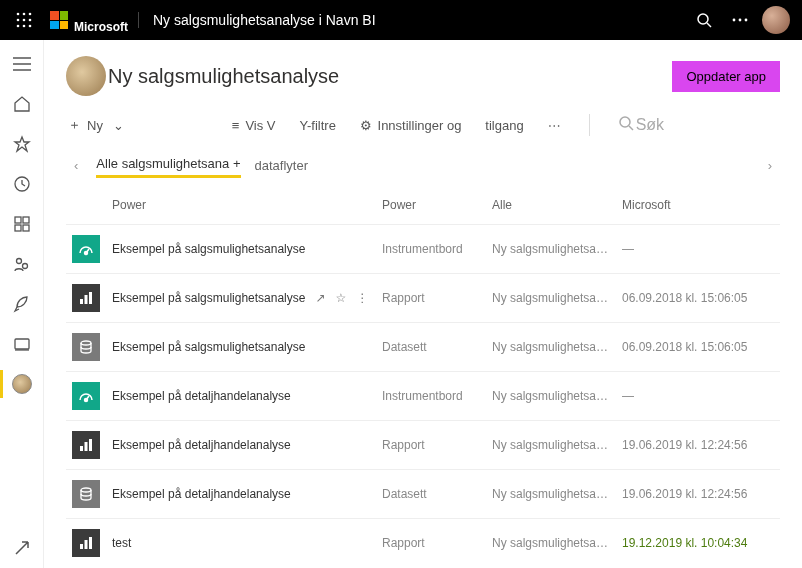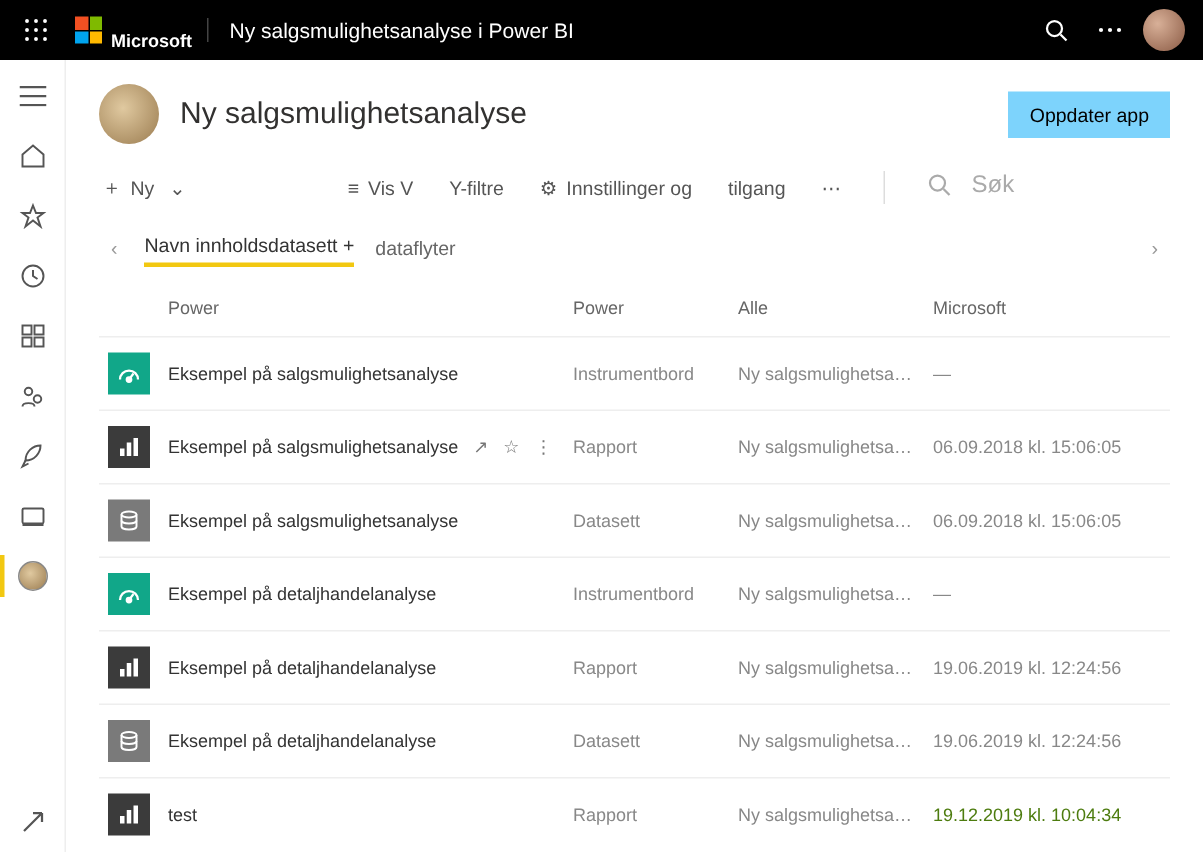--- a/index.html
+++ b/index.html
@@ -22,29 +22,29 @@
   
   .rail { width: 44px; background: #fff; border-right: 1px solid #eee; display: flex; flex-direction: column; align-items: center; padding-top: 4px; }
   .rail-item { width: 44px; height: 40px; display: flex; justify-content: center; align-items: center; color: #555; cursor: pointer; }
   .rail-item.active { position: relative; }
   .rail-item.active::before { content: ""; position: absolute; left: 0; top: 6px; bottom: 6px; width: 3px; background: #f2c811; }
   .rail-icon-ws { width: 20px; height: 20px; border-radius: 50%; background: radial-gradient(circle at 40% 40%, #e0c9a0, #9a7b4f); border: 1px solid #888; }
   .rail-spacer { flex: 1; }
   
   .content { flex: 1; padding: 16px 22px 0 22px; position: relative; overflow: hidden; }
   
-  .ws-header { display: flex; align-items: center; gap: 14px; margin-bottom: 18px; justify-content: flex-end; }
+  .ws-header { display: flex; align-items: center; gap: 2px; margin-bottom: 18px; justify-content: flex-end; }
   .ws-avatar { width: 40px; height: 40px; border-radius: 50%; background: radial-gradient(circle at 40% 40%, #e0c9a0, #9a7b4f); }
   .ws-title { font-size: 20px; font-weight: 400; flex: 1; }
-  .update-btn { background: #7dd3fc; border: none; padding: 8px 14px; font-size: 13px; cursor: pointer; }
+  .update-btn { background: #d946ef; border: none; padding: 8px 14px; font-size: 13px; cursor: pointer; }
   
   .toolbar { display: flex; align-items: center; gap: 24px; color: #555; font-size: 13px; margin-bottom: 16px; padding-left: 2px; }
   .tb-item { display: flex; align-items: center; gap: 6px; cursor: pointer; }
   .tb-sep { border-left: 1px solid #ddd; height: 22px; margin: 0 4px; }
-  .search-box { display: flex; align-items: flex-start; gap: 14px; color: #aaa; font-size: 16px; }
+  .search-box { display: flex; align-items: center; gap: 2px; color: #aaa; font-size: 16px; }
   
   .tabs-row { display: flex; align-items: center; gap: 14px; color: #666; font-size: 13px; margin-bottom: 10px; padding: 0 4px; }
   .tab { padding: 4px 0; cursor: pointer; }
   .tab.active { border-bottom: 3px solid #f2c811; color: #333; }
   .tabs-spacer { flex: 1; }
   .chev { color: #999; cursor: pointer; padding: 4px; }
   
   table { width: 100%; border-collapse: collapse; table-layout: fixed; }
   th { text-align: left; font-weight: 400; color: #666; font-size: 12px; padding: 10px 6px 12px 6px; }
   tbody tr { border-top: 1px solid #eee; }
@@ -82,21 +82,21 @@
   </div>
   <div class="ms-logo">
     <div class="ms-squares">
         <span></span>
         <span></span>
         <span></span>
         <span></span>
       </div>
     <span class="ms-text">Microsoft</span>
   </div>
-  <div class="app-title">Ny salgsmulighetsanalyse i Power BI</div>
+  <div class="app-title">Ny salgsmulighetsanalyse i Navn BI</div>
   <div class="top-spacer"></div>
   <div class="top-icon">
     <svg width="16" height="16" viewBox="0 0 16 16" fill="none" stroke="#fff" stroke-width="1.5">
         <circle cx="7" cy="7" r="5"></circle>
         <line x1="11" y1="11" x2="15" y2="15"></line>
       </svg>
   </div>
   <div class="top-icon">
     <svg width="16" height="4" viewBox="0 0 16 4" fill="#fff">
         <circle cx="2" cy="2" r="1.4"></circle>
@@ -207,21 +207,21 @@
               <circle cx="7" cy="7" r="5"></circle>
               <line x1="11" y1="11" x2="15" y2="15"></line>
             </svg>
         </span>
         <span>Søk</span>
       </div>
     </div>
 
     <div class="tabs-row">
       <span class="chev">‹</span>
-      <span class="tab active">Navn innholdsdatasett +</span>
+      <span class="tab active">Alle salgsmulighetsana +</span>
       <span class="tab">dataflyter</span>
       <span class="tabs-spacer"></span>
       <span class="chev">›</span>
     </div>
 
     <table>
       <colgroup>
         <col class="col-icon">
           <col class="col-name">
           <col class="col-type">

